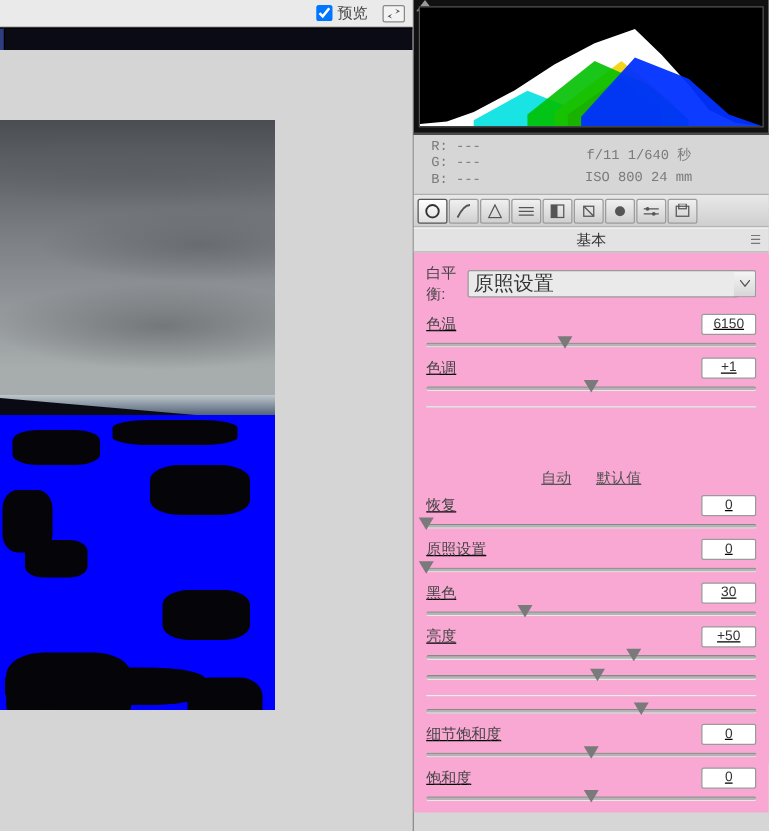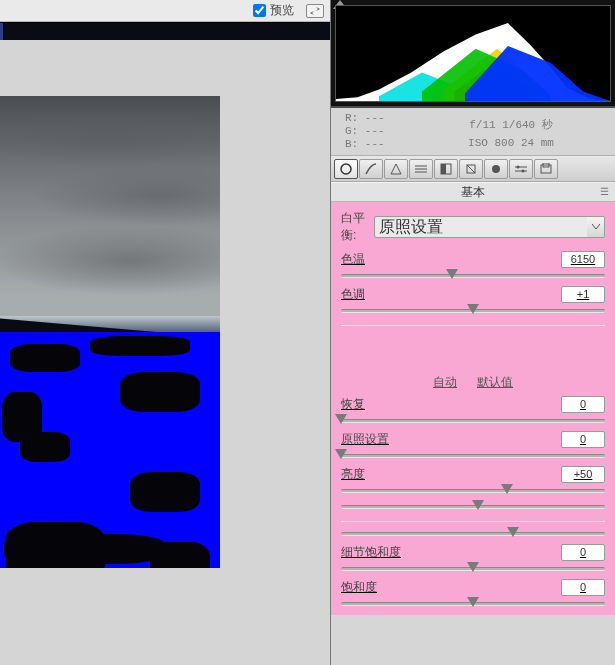--- a/index.html
+++ b/index.html
@@ -400,20 +400,30 @@
       <div class="slider-head">
         <span class="slab">原照设置</span>
         <div class="sval">0</div>
       </div>
       <div class="track">
         <div class="rail"></div>
           <div class="thumb" style="left: 0%;"></div>
       </div>
     </div>
 
+    <div class="slider-row">
+      <div class="slider-head">
+        <span class="slab">黑色</span>
+        <div class="sval">30</div>
+      </div>
+      <div class="track">
+        <div class="rail"></div>
+          <div class="thumb" style="left: 30%;"></div>
+      </div>
+    </div>
 
     <div class="slider-row">
       <div class="slider-head">
         <span class="slab">亮度</span>
         <div class="sval">+50</div>
       </div>
       <div class="track">
         <div class="rail"></div>
           <div class="thumb" style="left: 63%;"></div>
       </div>

